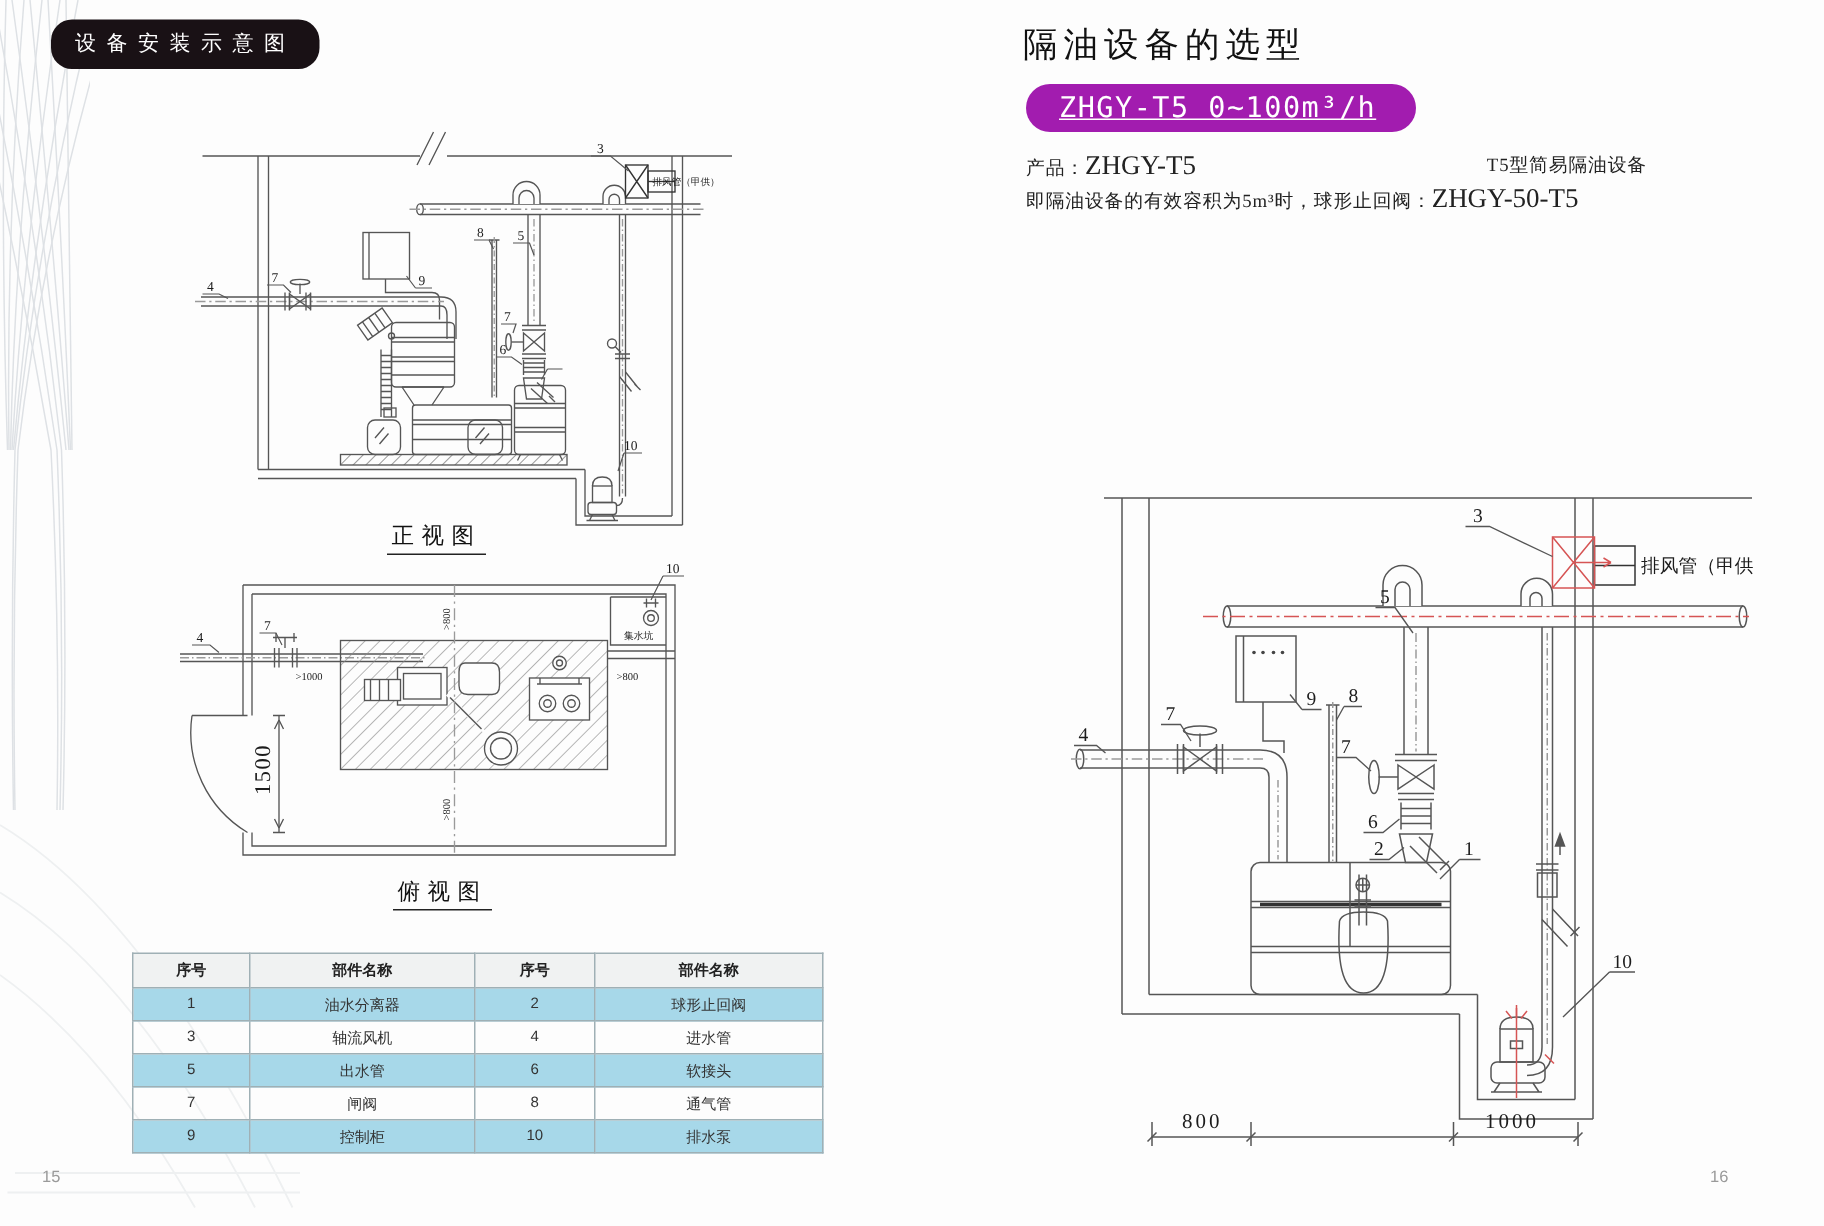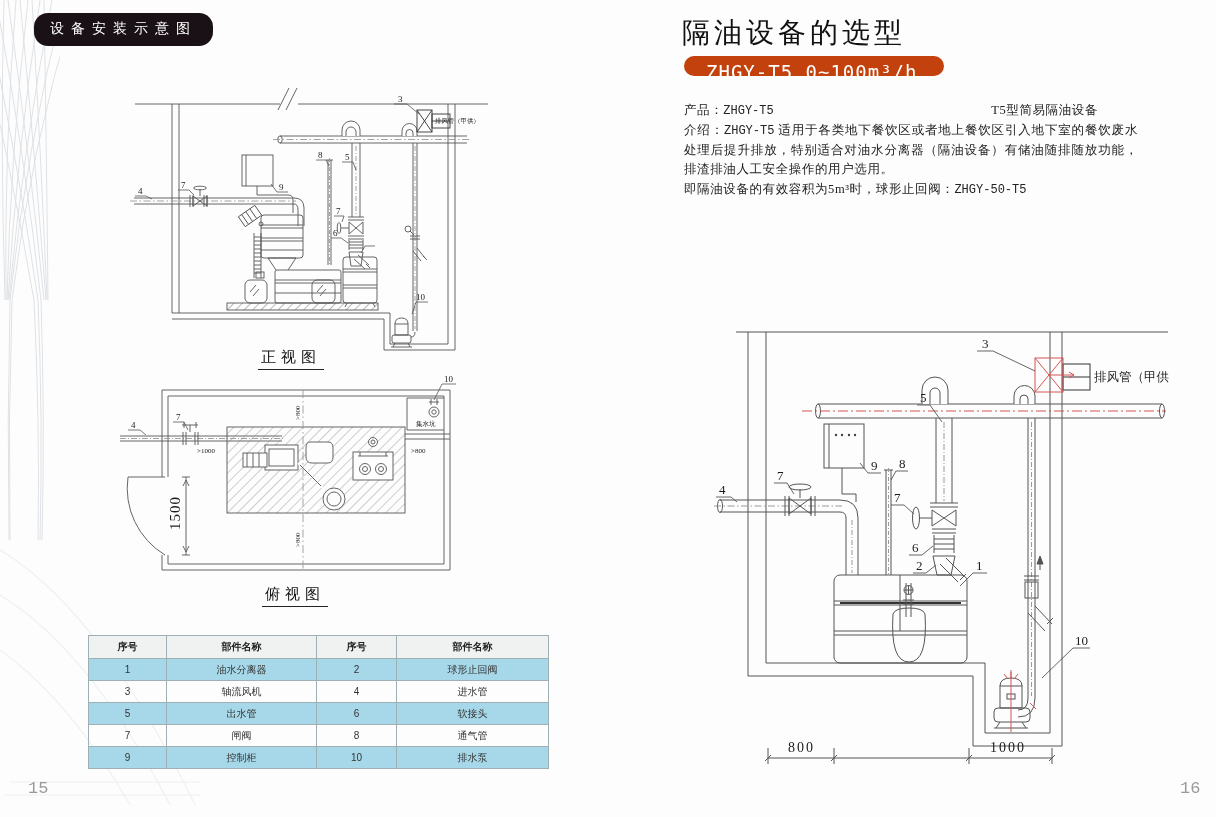--- a/index.html
+++ b/index.html
@@ -11,30 +11,30 @@
   .title-badge{left:34px;top:13px;background:#191115;color:#fff;border-radius:14px;
                padding:7px 16px 8px;font-size:14px;letter-spacing:7px;font-weight:500;}
   .view-label{font-size:15px;letter-spacing:5px;color:#111;border-bottom:1.6px solid #222;
               padding:0 3px 2px;}
   .parts-table{left:62px;top:635px;border-collapse:collapse;table-layout:fixed;width:460px;
                font-family:"Liberation Sans",sans-serif;margin-left:26px;}
   .parts-table th,.parts-table td{border:1px solid #9fb0b5;height:21px;font-size:10px;
                text-align:center;padding:0;color:#333;font-weight:400;}
   .parts-table thead th{background:#f0f2f2;height:22px;font-weight:600;color:#222;}
   .parts-table tbody tr.blue td{background:#a7d8e9;}
-  .pagenum{font-family:Liberation Mono, monospace;font-size:17px;color:#9a9a9a;}
+  .pagenum{font-family:Liberation Sans, sans-serif;font-size:11px;color:#9a9a9a;}
   
-  .r-title{left:682px;top:14px;font-size:28px;letter-spacing:4px;color:#111;}
-  .banner{left:684px;top:56px;width:238px;height:20px;background:#c2410c;border-radius:16px;
+  .r-title{left:682px;top:14px;font-size:23px;letter-spacing:4px;color:#111;}
+  .banner{left:684px;top:56px;width:238px;height:32px;background:#a21caf;border-radius:16px;
           color:#fff;font-family:"DejaVu Sans Mono",monospace;font-size:19px;
           line-height:32px;padding-left:22px;letter-spacing:1px;text-decoration:underline;}
   .textblock{left:684px;top:101px;width:454px;font-size:12.5px;line-height:19px;
              letter-spacing:0.6px;text-align:justify;color:#222;}
   .textblock p{margin:0;}
-  .latin{font-family:Liberation Mono, monospace;font-size:12px;letter-spacing:0;}
+  .latin{font-family:Liberation Serif, serif;font-size:18px;letter-spacing:0;}
   .prod-row{display:flex;}
   .prod-suffix{margin-left:auto;padding-right:40px;}
   .sel{margin-top:9px;}
   .model-line{margin-top:4px;line-height:21px;}
 </style>
 </head>
 <body>
 
 <svg class="abs" style="left:0;top:0;" width="60" height="540" viewBox="0 0 60 540">
   <g stroke="#d9dde1" stroke-width="1" fill="none" opacity="0.85">
@@ -314,24 +314,20 @@
 
 <div class="abs r-title">隔油设备的选型</div>
 <div class="abs banner">ZHGY-T5 0~100m³/h</div>
 
 <div class="abs textblock">
   <p class="prod-row">
       <span>
     <span>产品：</span><span class="latin">ZHGY-T5</span></span>
     <span class="prod-suffix">T5型简易隔油设备</span>
   </p>
-  <p>
-    <span>介绍：</span><span class="latin">ZHGY-T5</span>
-    <span>适用于各类地下餐饮区或者地上餐饮区引入地下室的餐饮废水处理后提升排放，特别适合对油水分离器（隔油设备）有储油随排随放功能，排渣排油人工安全操作的用户选用。</span>
-  </p>
   <p class="model-line">
     <span>即隔油设备的有效容积为5m³时，球形止回阀：</span><span class="latin">ZHGY-50-T5</span></p>
 </div>
 
 <svg class="abs" style="left:690px;top:318px;" width="480" height="460" viewBox="0 0 480 460">
   <g stroke="#555" stroke-width="1" fill="none">
 
     <path d="M46,14 H478"></path>
     <path d="M58,14 V358 M76,14 V345"></path>
     <path d="M76,345 H295 M58,358 H283"></path>
@@ -452,13 +448,13 @@
     <text x="222" y="234">6</text>
     <text x="226" y="252">2</text>
     <text x="286" y="252">1</text>
     <text x="385" y="327">10</text>
     <text x="404" y="63" font-size="12.5">排风管（甲供）</text>
     <text x="98" y="434" font-size="14" font-family="Liberation Sans,sans-serif" letter-spacing="2">800</text>
     <text x="300" y="434" font-size="14" font-family="Liberation Sans,sans-serif" letter-spacing="2">1000</text>
   </g>
 </svg>
 
-<div class="abs pagenum" style="left:1180px;top:779px;">16</div>
+<div class="abs pagenum" style="left:1140px;top:779px;">16</div>
 
 </body></html>

